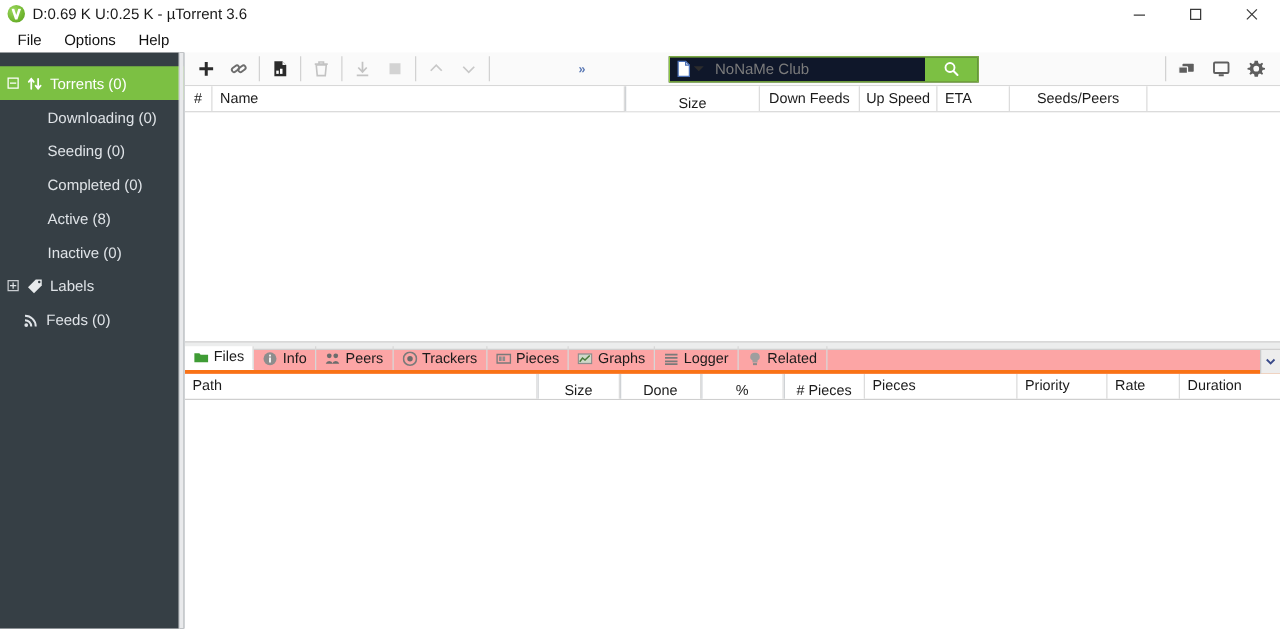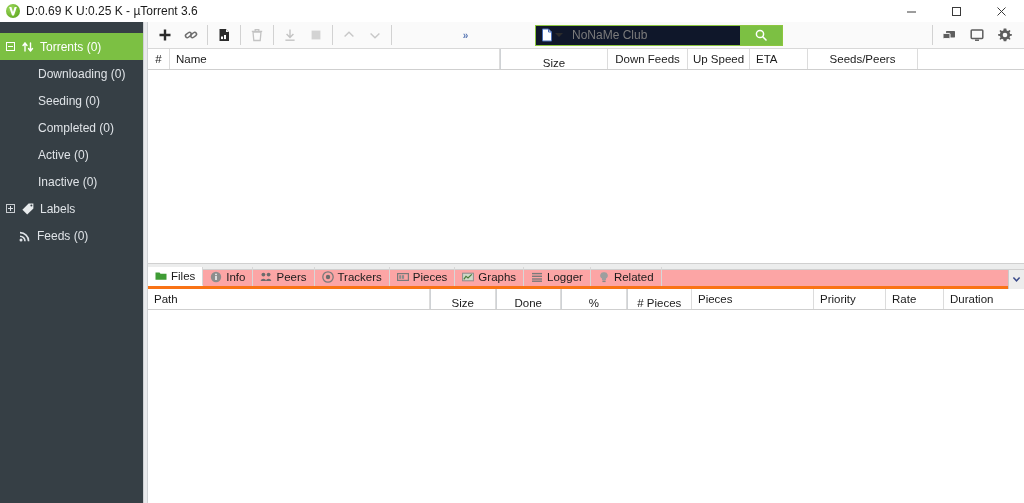--- a/index.html
+++ b/index.html
@@ -137,20 +137,25 @@
       </div>
       <div class="wc">
         <svg width="11" height="11" viewBox="0 0 11 11">
             <line x1="1.5" y1="1.5" x2="9.5" y2="9.5" stroke="#3a3a3a" stroke-width="1"></line>
             <line x1="9.5" y1="1.5" x2="1.5" y2="9.5" stroke="#3a3a3a" stroke-width="1"></line>
           </svg>
       </div>
     </div>
   </div>
 
+  <div class="menubar">
+    <div class="menu-item">File</div>
+    <div class="menu-item">Options</div>
+    <div class="menu-item">Help</div>
+  </div>
 
   <div class="body">
 
     <div class="sidebar">
 
       <div class="side-row root selected">
         <span class="expander"></span>
         <span class="side-ico">
           <svg width="14" height="14" viewBox="0 0 14 14">
             <path d="M4 11 L4 3 M4 3 L2 5.5 M4 3 L6 5.5" stroke="#fff" stroke-width="1.4" fill="none" stroke-linecap="round"></path>
@@ -163,21 +168,21 @@
       <div class="side-row child">
         <span class="side-label">Downloading (0)</span>
       </div>
       <div class="side-row child">
         <span class="side-label">Seeding (0)</span>
       </div>
       <div class="side-row child">
         <span class="side-label">Completed (0)</span>
       </div>
       <div class="side-row child">
-        <span class="side-label">Active (0)</span>
+        <span class="side-label">Active (8)</span>
       </div>
       <div class="side-row child">
         <span class="side-label">Inactive (0)</span>
       </div>
 
       <div class="side-row root">
         <span class="expander plus"></span>
         <span class="side-ico">
           <svg width="14" height="14" viewBox="0 0 14 14">
             <path d="M7.6 1.6 L12.4 1.6 L12.4 6.4 L6.2 12.6 L1.4 7.8 Z" fill="#e8ebed"></path>

